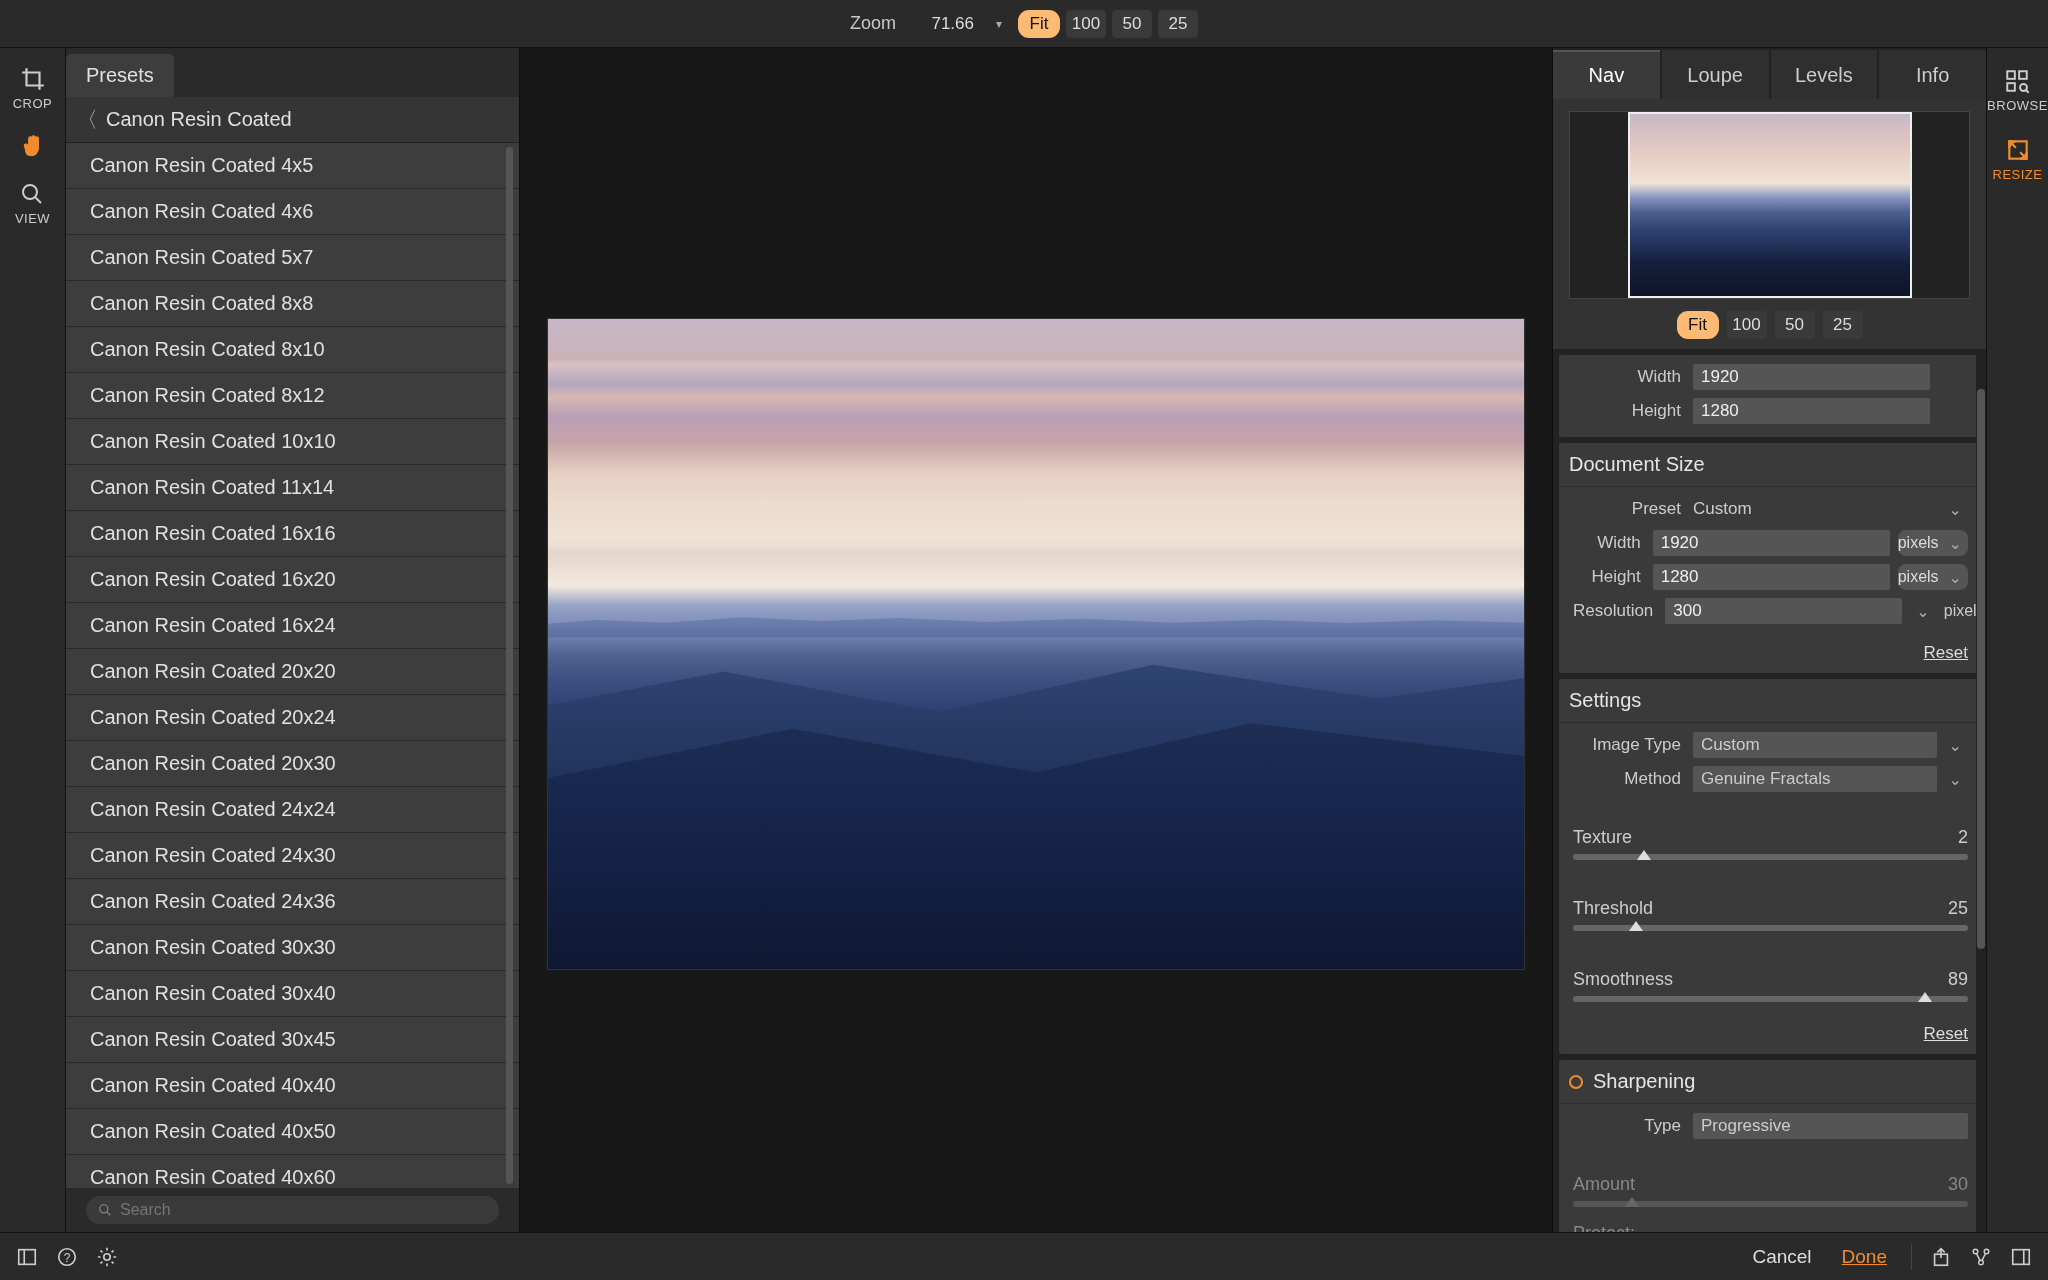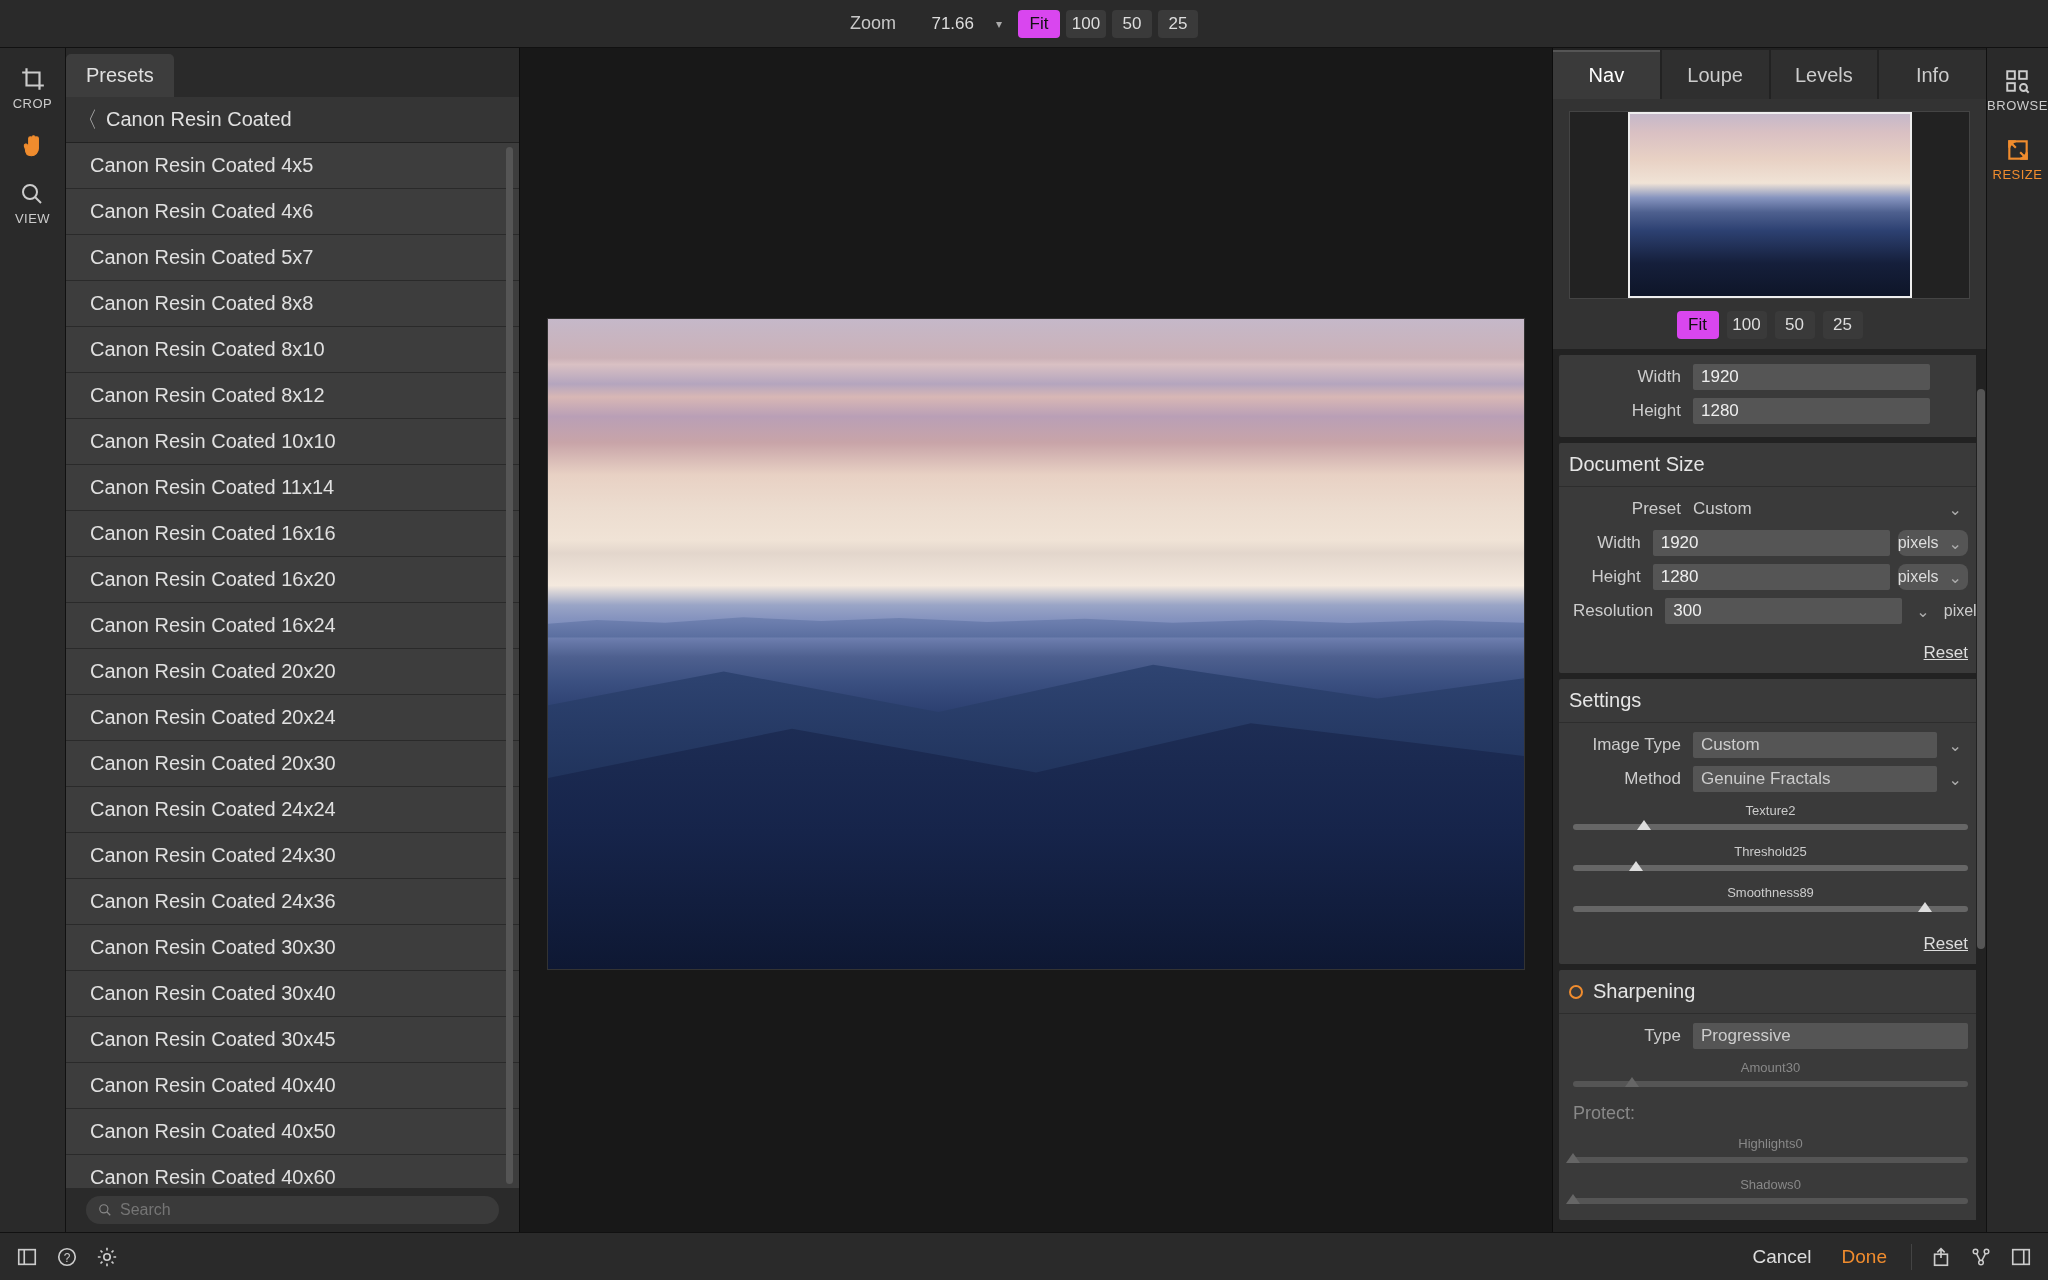--- a/index.html
+++ b/index.html
@@ -32,21 +32,21 @@
   .topbar .chev-down { color: #aaa; font-size: 12px; padding: 0 6px; }
   .zoom-btns { display: flex; gap: 6px; }
   .zoom-btn {
     min-width: 40px; height: 28px;
     display: flex; align-items: center; justify-content: center;
     background: #3a3a3a; color: #ddd;
     border-radius: 4px; font-size: 17px;
     cursor: pointer;
   }
   .zoom-btn.fit { min-width: 42px; }
-  .zoom-btn.active { background: #d946ef; color: #111; }
+  .zoom-btn.active { background: #fdba74; color: #111; border-radius: 11px; }
 
   
   .main {
     display: flex;
     height: calc(100% - 48px - 48px); 
   }
 
   
   .left-tools {
     width: 66px;
@@ -237,21 +237,21 @@
   .rp-row .unit-dd {
     width: 72px; height:26px; display:flex; align-items:center; justify-content:center;
     background:#555; border-radius:8px; font-size:16px; color:#ddd; gap:4px; cursor:pointer;
   }
   .rp-row .dd-wide { flex:1; display:flex; align-items:center; gap:6px; cursor:pointer;}
   .rp-row .dd-val { flex:1; height:26px; background:#555; display:flex; align-items:center; padding:0 8px; border-radius:2px;}
   .rp-row .dd-chev { color:#aaa; font-size:16px; padding:0 6px; }
   .rp-reset { text-align:right; padding:6px 14px 10px 0; color:#ddd; text-decoration:underline; font-size:17px; cursor:pointer;}
 
   .slider-row { display:flex; flex-direction:column; gap:2px; padding:4px 0;}
-  .slider-top { display:flex; justify-content:center; font-size:13px; color:#ccc;}
+  .slider-top { display:flex; justify-content:space-between; font-size:18px; color:#ccc;margin-top:24px;}
   .slider-track {
     position:relative; height:6px; background:#666; border-radius:3px; margin-top:4px;
   }
   .slider-thumb {
     position:absolute; top:-4px; width:0; height:0;
     border-left:7px solid transparent; border-right:7px solid transparent;
     border-bottom:10px solid #ddd;
     transform:translateX(-7px);
   }
   .slider-row.dim .slider-top { color:#888; }
@@ -283,21 +283,21 @@
   .bottombar {
     height: 48px;
     background: #2a2a2a;
     border-top: 1px solid #111;
     display: flex; align-items: center;
     padding: 0 16px;
     gap: 18px;
   }
   .bottombar .spacer { flex: 1; }
   .bb-btn { color:#ddd; font-size:19px; cursor:pointer; padding:4px 6px;}
-  .bb-done { color:#f08c2e; }
+  .bb-done { color:#f08c2e;text-decoration:underline; }
   .bb-icon { width:22px; height:22px; display:flex; align-items:center; justify-content:center; color:#ccc; cursor:pointer;}
   .divider { width:1px; height:26px; background:#444; }
 
   svg { display:block; }
 </style>
 </head>
 <body>
 
 <div class="topbar">
   <span class="zoom-label">Zoom</span>

